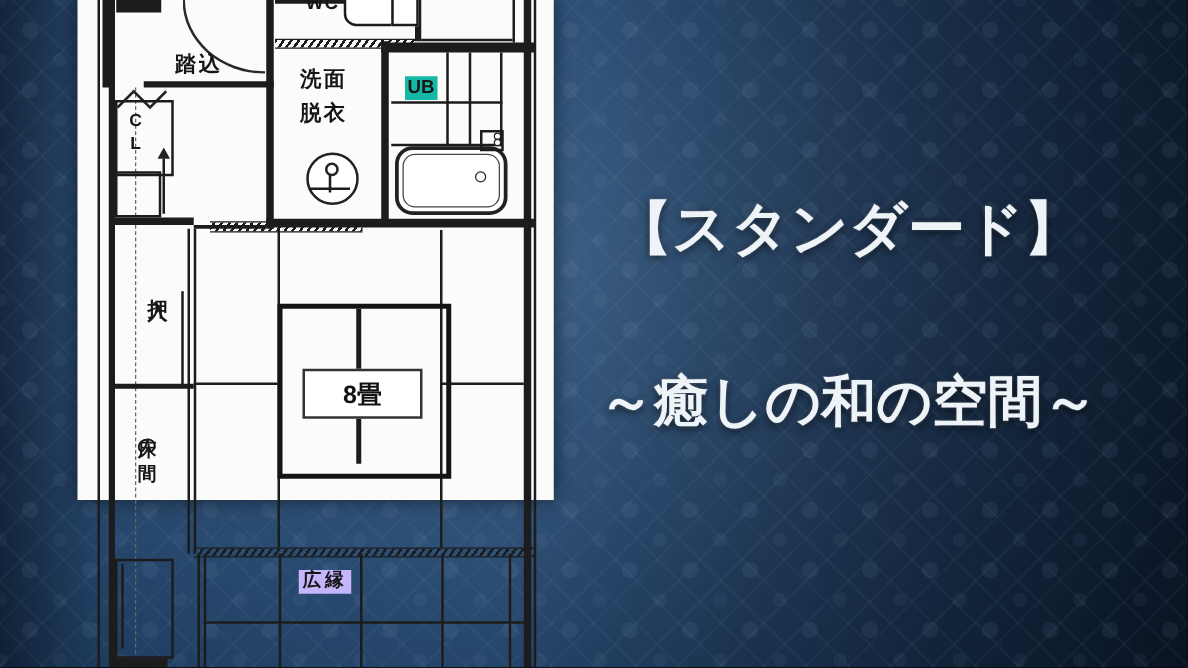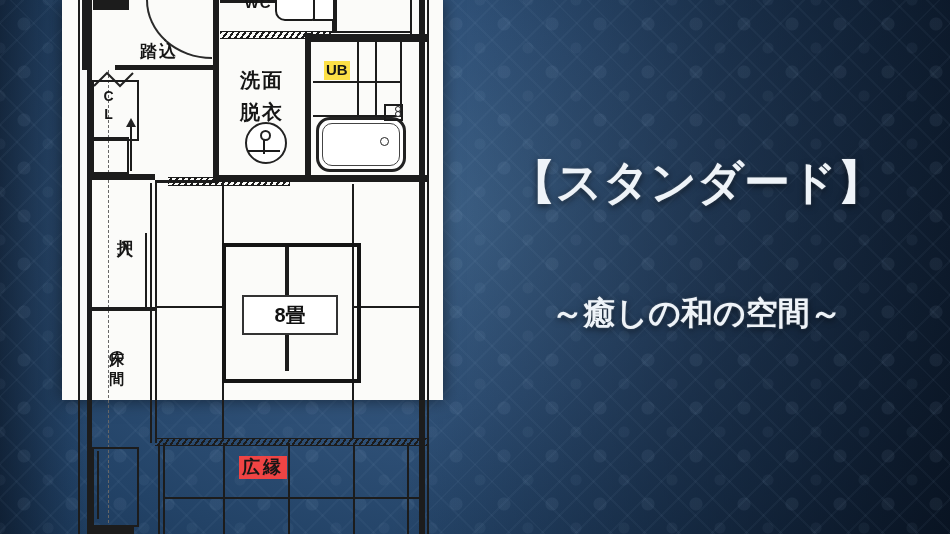--- a/index.html
+++ b/index.html
@@ -35,27 +35,27 @@
   .arc{position:absolute;border-left:2px solid #2a2a2a;border-bottom:2px solid #2a2a2a;
     border-bottom-left-radius:100% 100%;}
   .tatami-block{position:absolute;border:4px solid #141414;}
   .size-box{position:absolute;background:#fff;border:2px solid #333;display:flex;
     align-items:center;justify-content:center;font-weight:bold;font-size:20px;color:#111;}
   .circle{position:absolute;border:2px solid #222;border-radius:50%;background:#fff;}
   .tub{position:absolute;border:3px solid #222;border-radius:14px;background:#fff;}
   .tub-inner{position:absolute;inset:3px;border:1px solid #444;border-radius:10px;}
   .arrow-head{position:absolute;width:0;height:0;border-left:5px solid transparent;
     border-right:5px solid transparent;border-bottom:9px solid #222;}
-  .caption{position:absolute;left:443px;top:0;width:507px;height:534px;}
+  .caption{position:absolute;left:425px;top:0;width:507px;height:534px;}
   .cap{position:absolute;width:100%;text-align:center;color:#eef3f8;font-weight:bold;
     font-family:"DejaVu Serif","Liberation Serif",serif;
     text-shadow:0 2px 7px rgba(0,0,0,.65), 0 0 2px rgba(220,235,250,.35);}
   .cap1{top:152px;font-size:46px;}
   .cap2{top:222px;font-size:54px;letter-spacing:4px;}
-  .cap3{top:292px;font-size:32px;}
+  .cap3{top:292px;font-size:44px;}
 </style>
 </head>
 <body>
 
 <div class="canvas">
   <div class="texture"></div>
 
   <div class="plan">
       <div class="pl dash" style="left: 46px; top: 70px; width: 1px; height: 453px;"></div>
       <div class="pl hatch" style="left: 93px; top: 438px; width: 273px; height: 6px;"></div>
@@ -127,28 +127,28 @@
     <div class="arrow-head" style="left:64px;top:118px;"></div>
 
     <div class="tatami-block" style="left:160px;top:243px;width:131px;height:132px;"></div>
 
     <div class="box" style="left:30px;top:447px;width:43px;height:76px;"></div>
     <div class="pl ln" style="left:35px;top:451px;width:2px;height:68px;"></div>
     <div class="pl ln" style="left:30px;top:527px;width:42px;height:7px;"></div>
 
     <div class="lbl" style="left:174px;top:-6px;width:44px;font-size:15px;letter-spacing:1px;text-align:center;">WC</div>
     <div class="lbl" style="left:78px;top:41px;font-size:17px;letter-spacing:2px;">踏込</div>
-    <div class="lbl" style="left:178px;top:64px;font-size:20px;letter-spacing:2px;line-height:1.6;"><span>洗面</span><br><span>脱衣</span></div>
-    <div class="lbl" style="left:262px;top:61px;font-size:15px;background:#fde047;padding:0 2px;">UB</div>
+    <div class="lbl" style="left:178px;top:50px;font-size:17px;letter-spacing:2px;line-height:1.6;"><span>洗面</span><br><span>脱衣</span></div>
+    <div class="lbl" style="left:262px;top:61px;font-size:15px;background:#14b8a6;padding:0 2px;">UB</div>
     <div class="lbl vtext" style="left:37px;top:88px;font-size:14px;">CL</div>
     <div class="lbl vtext" style="left:53px;top:226px;font-size:16px;">押入</div>
     <div class="lbl vtext" style="left:45px;top:338px;font-size:15px;">床の間</div>
     <div class="size-box" style="left:180px;top:295px;width:92px;height:36px;">
         <span>8畳</span>
       </div>
-    <div class="lbl" style="left:177px;top:456px;font-size:18px;letter-spacing:3px;background:#ef4444;padding:0 3px;">広縁</div>
+    <div class="lbl" style="left:177px;top:456px;font-size:15px;letter-spacing:3px;background:#c4b5fd;padding:0 3px;">広縁</div>
   </div>
 
   <div class="caption">
     <div class="cap cap1">【スタンダード】</div>
     <div class="cap cap3">～癒しの和の空間～</div>
   </div>
 </div>
 
 </body></html>

